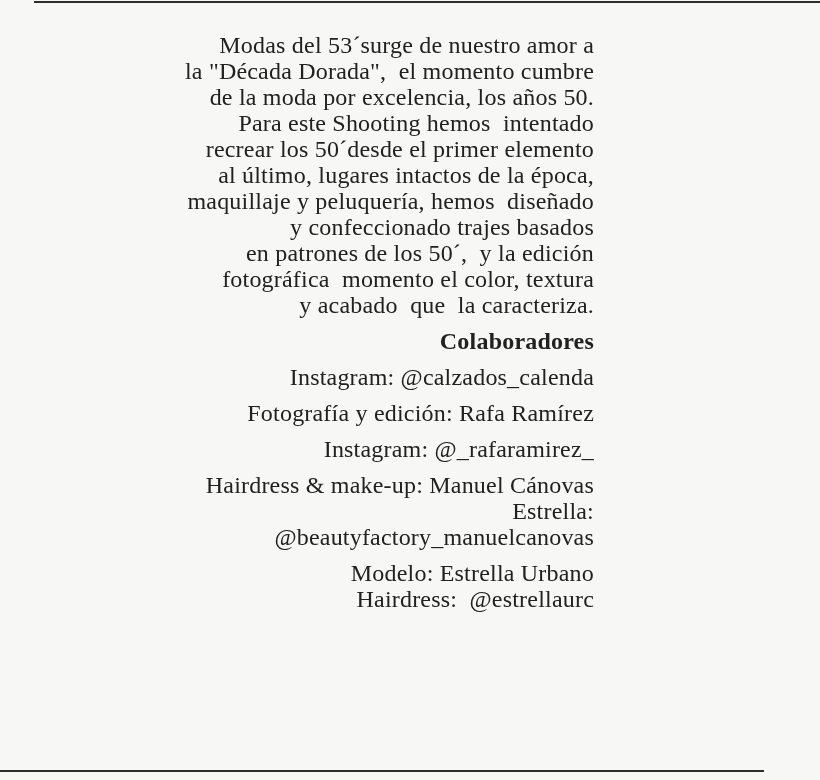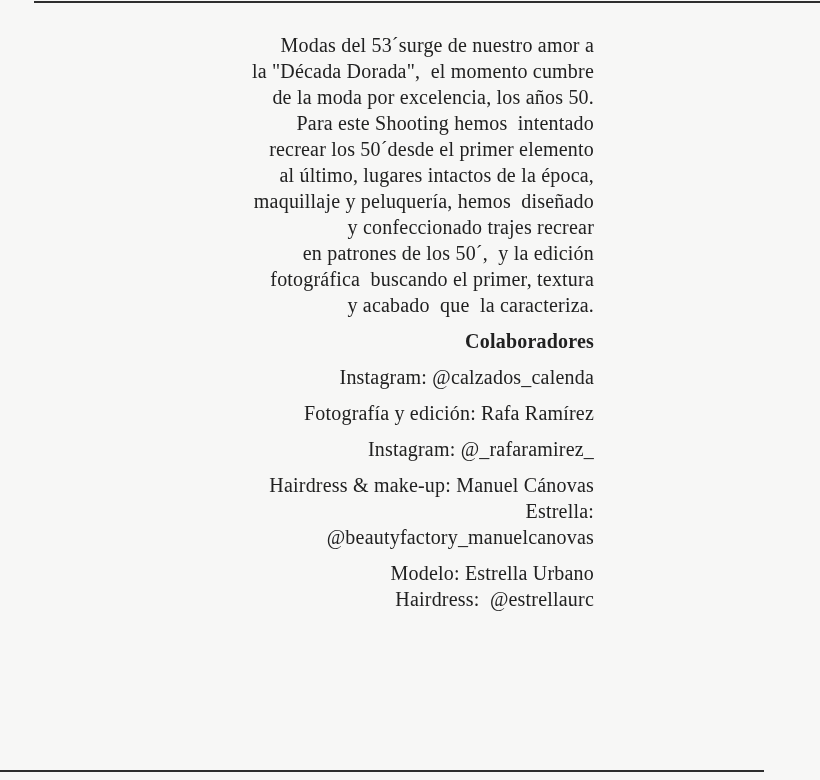--- a/index.html
+++ b/index.html
@@ -26,21 +26,21 @@
     top: 770px;
     left: 0;
     width: 764px;
   }
   main {
     position: absolute;
     top: 32px;
     right: 226px;
     width: 520px;
     text-align: right;
-    font-size: 20px;
+    font-size: 24px;
     line-height: 26px;
     letter-spacing: 0.2px;
   }
   .line {
     white-space: pre;
     min-height: 26px;
   }
   .spaced {
     margin-top: 10px;
   }
@@ -56,23 +56,23 @@
 
 <main style="color: rgb(33, 33, 33);">
   <div id="intro-paragraph">
       <div class="line">Modas del 53´surge de nuestro amor a</div>
       <div class="line">la "Década Dorada",  el momento cumbre</div>
       <div class="line">de la moda por excelencia, los años 50.</div>
       <div class="line">Para este Shooting hemos  intentado</div>
       <div class="line">recrear los 50´desde el primer elemento</div>
       <div class="line">al último, lugares intactos de la época,</div>
       <div class="line">maquillaje y peluquería, hemos  diseñado</div>
-      <div class="line">y confeccionado trajes recrear</div>
+      <div class="line">y confeccionado trajes basados</div>
       <div class="line">en patrones de los 50´,  y la edición</div>
-      <div class="line">fotográfica  buscando el primer, textura</div>
+      <div class="line">fotográfica  momento el color, textura</div>
       <div class="line">y acabado  que  la caracteriza.</div>
     </div>
 
   <div class="line bold spaced">Colaboradores</div>
 
   <div class="line spaced">Instagram: @calzados_calenda</div>
 
   <div class="line spaced">Fotografía y edición: Rafa Ramírez</div>
 
   <div class="line spaced">Instagram: @_rafaramirez_</div>

